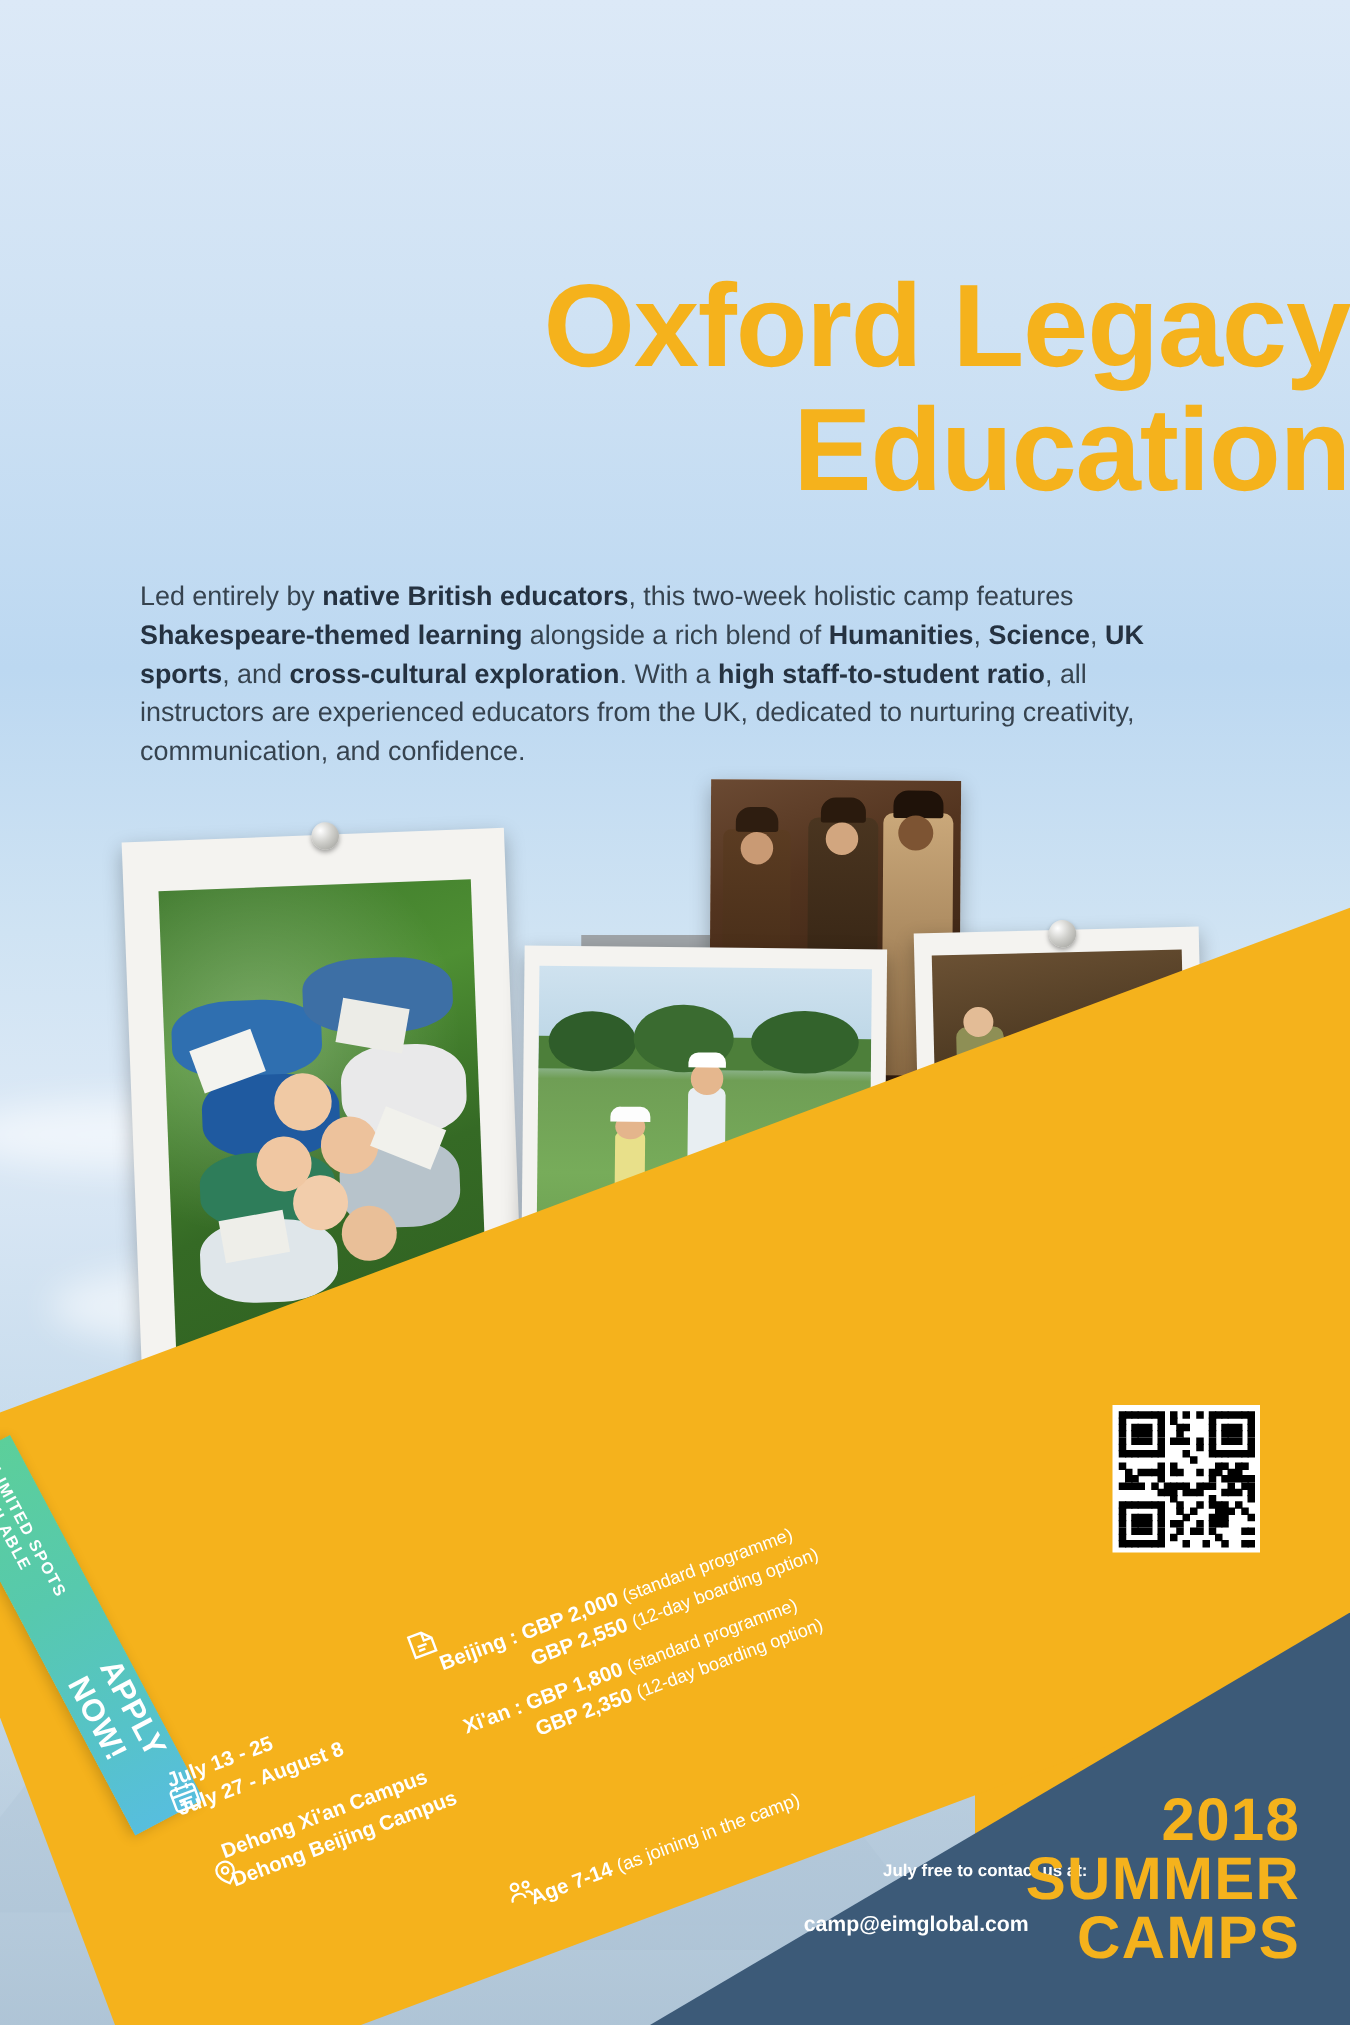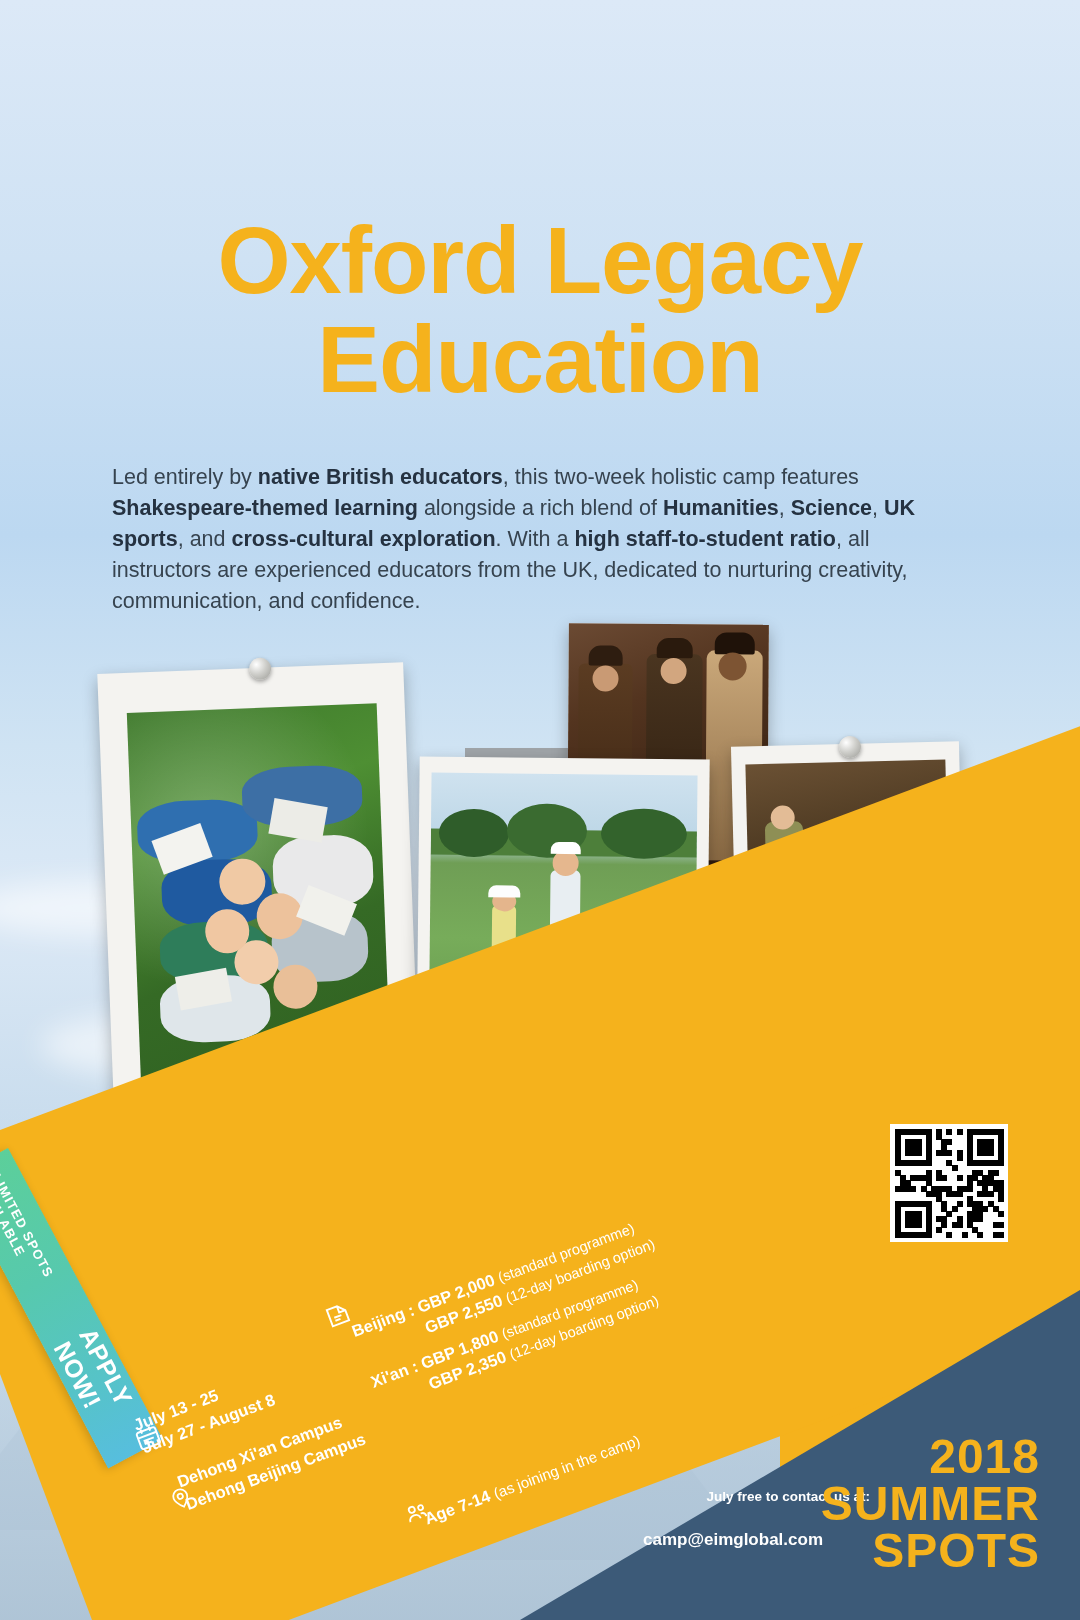--- a/index.html
+++ b/index.html
@@ -63,21 +63,21 @@
   .flag:before { transform: translate(-50%,-50%) rotate(28deg); }
   .flag:after  { transform: translate(-50%,-50%) rotate(-28deg); }
   .flag .cross-v { position:absolute; left:50%; top:0; width:11px; height:100%; background:#fff; transform:translateX(-50%); }
   .flag .cross-h { position:absolute; top:50%; left:0; height:11px; width:100%; background:#fff; transform:translateY(-50%); }
   .flag .cross-v2 { position:absolute; left:50%; top:0; width:6px; height:100%; background:#cf142b; transform:translateX(-50%); }
   .flag .cross-h2 { position:absolute; top:50%; left:0; height:6px; width:100%; background:#cf142b; transform:translateY(-50%); }
 
   
   .title {
     position:absolute; left:0; right:0; top:212px;
-    text-align:center;
+    text-align:right;
     color:#f5b21c;
     font-weight:bold;
     font-size:94px;
     line-height:1.05;
     letter-spacing:-1px;
   }
   .title .l2 { display:block; }
 
   
   .desc {
@@ -598,16 +598,16 @@
       <div class="cell" style="left: 107.857px; top: 107.857px; width: 6px; height: 6px;"></div>
     </div>
 
 
   <div class="contact">July free to contact us at:</div>
   <a class="email" href="#" style="text-decoration:none;">camp@eimglobal.com</a>
 
   <div class="camps">
     <div class="y">2018</div>
     <div class="s">SUMMER</div>
-    <div class="c">SPOTS</div>
+    <div class="c">CAMPS</div>
   </div>
 
 </div>
 
 </body></html>

